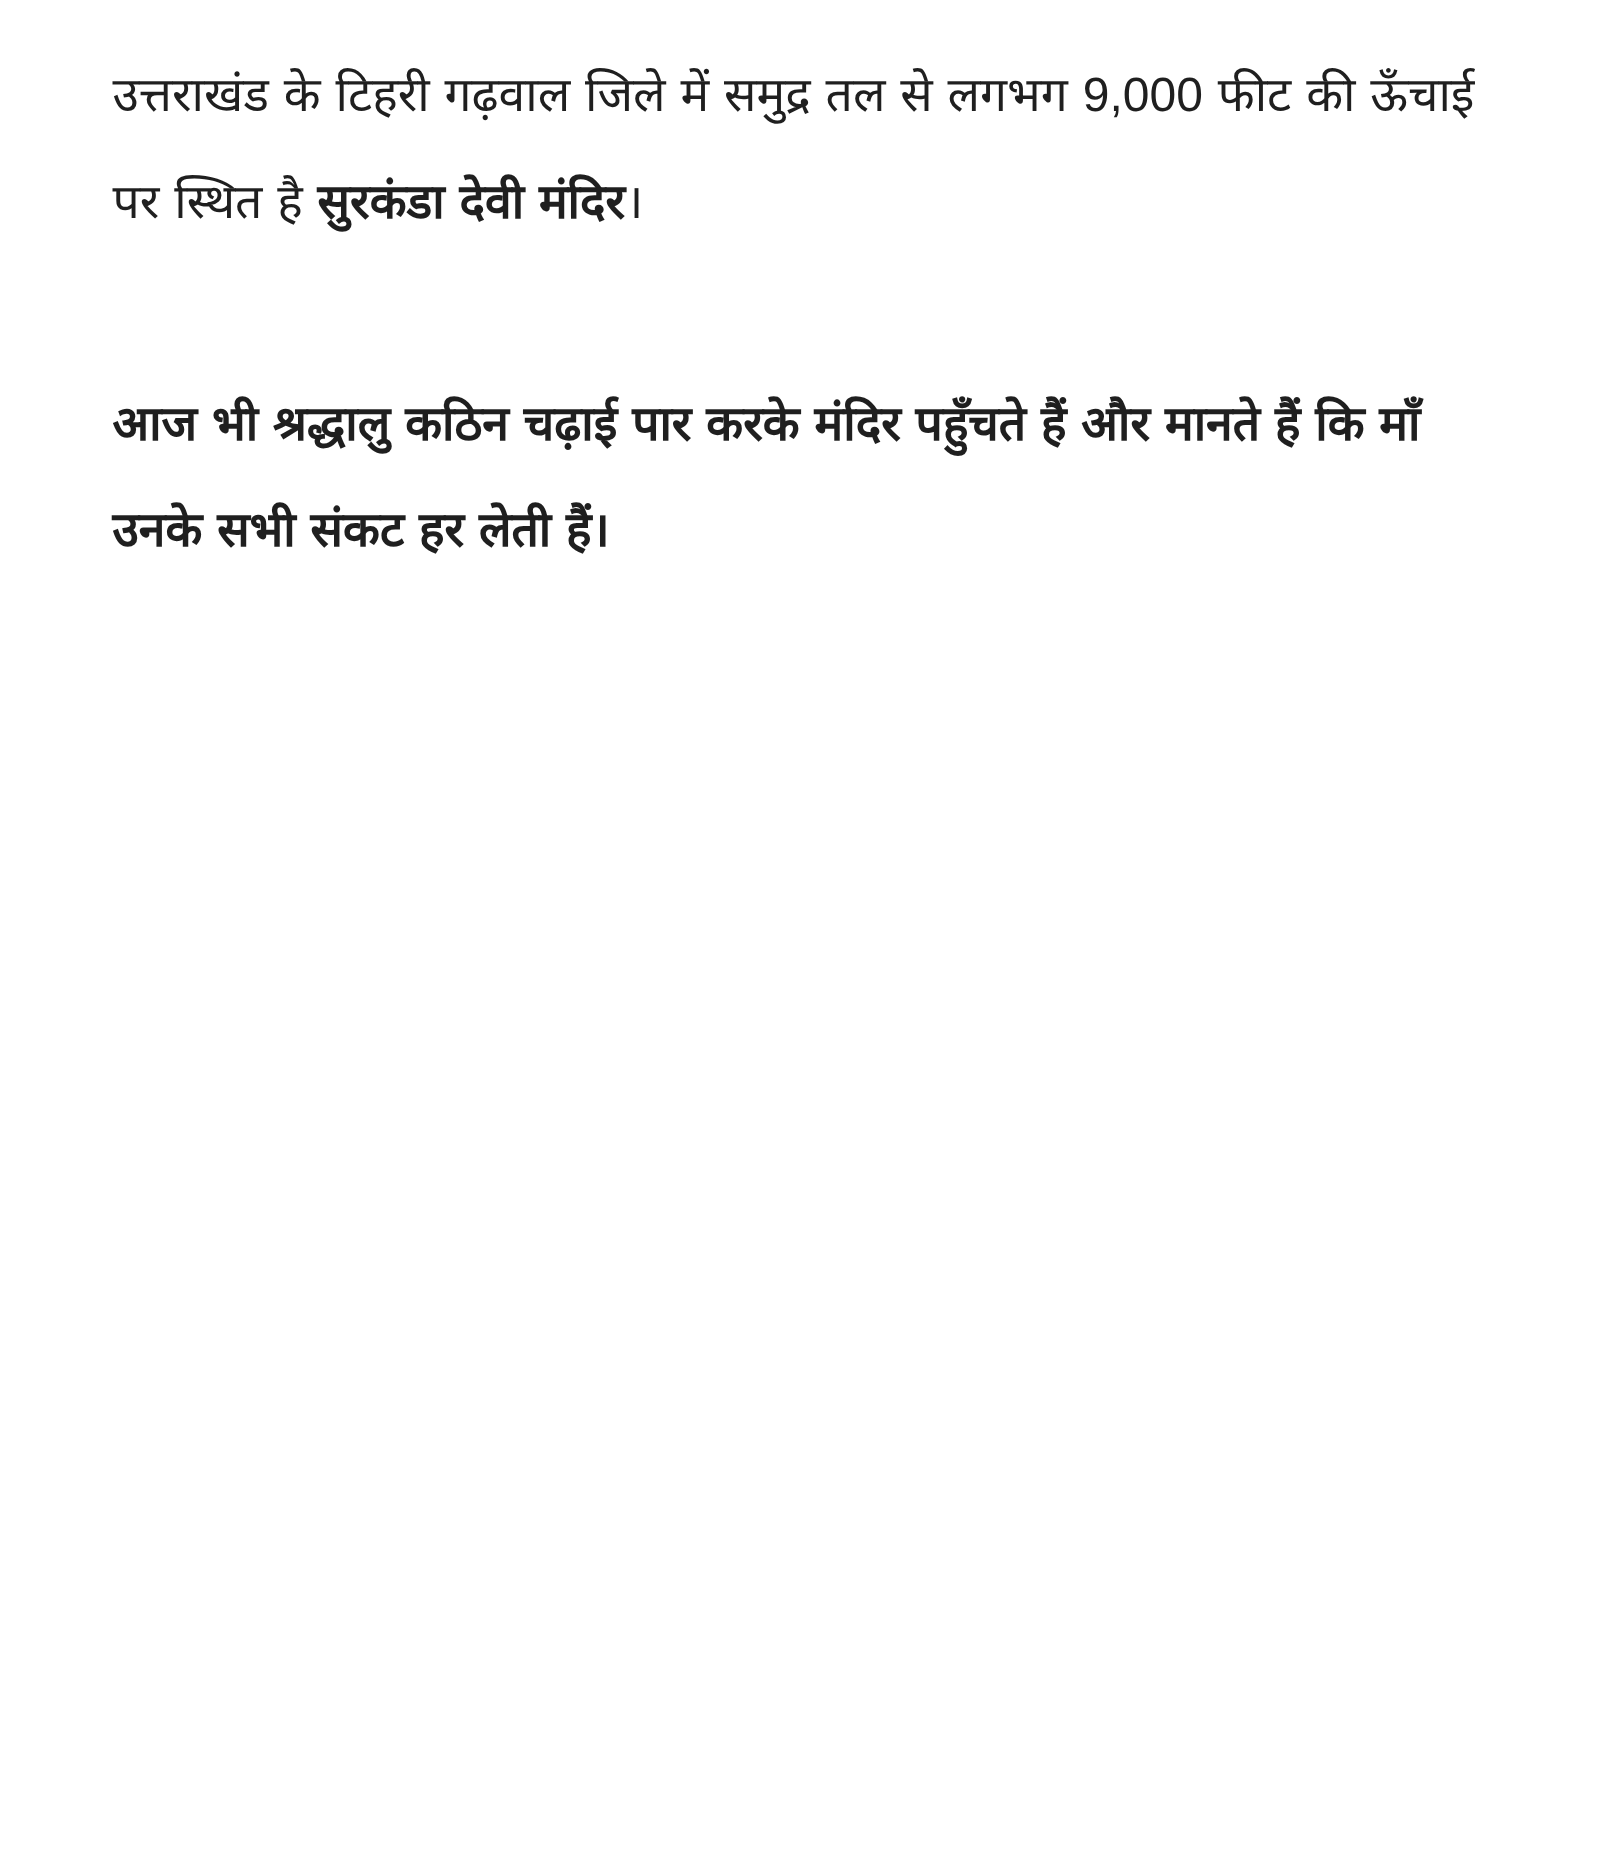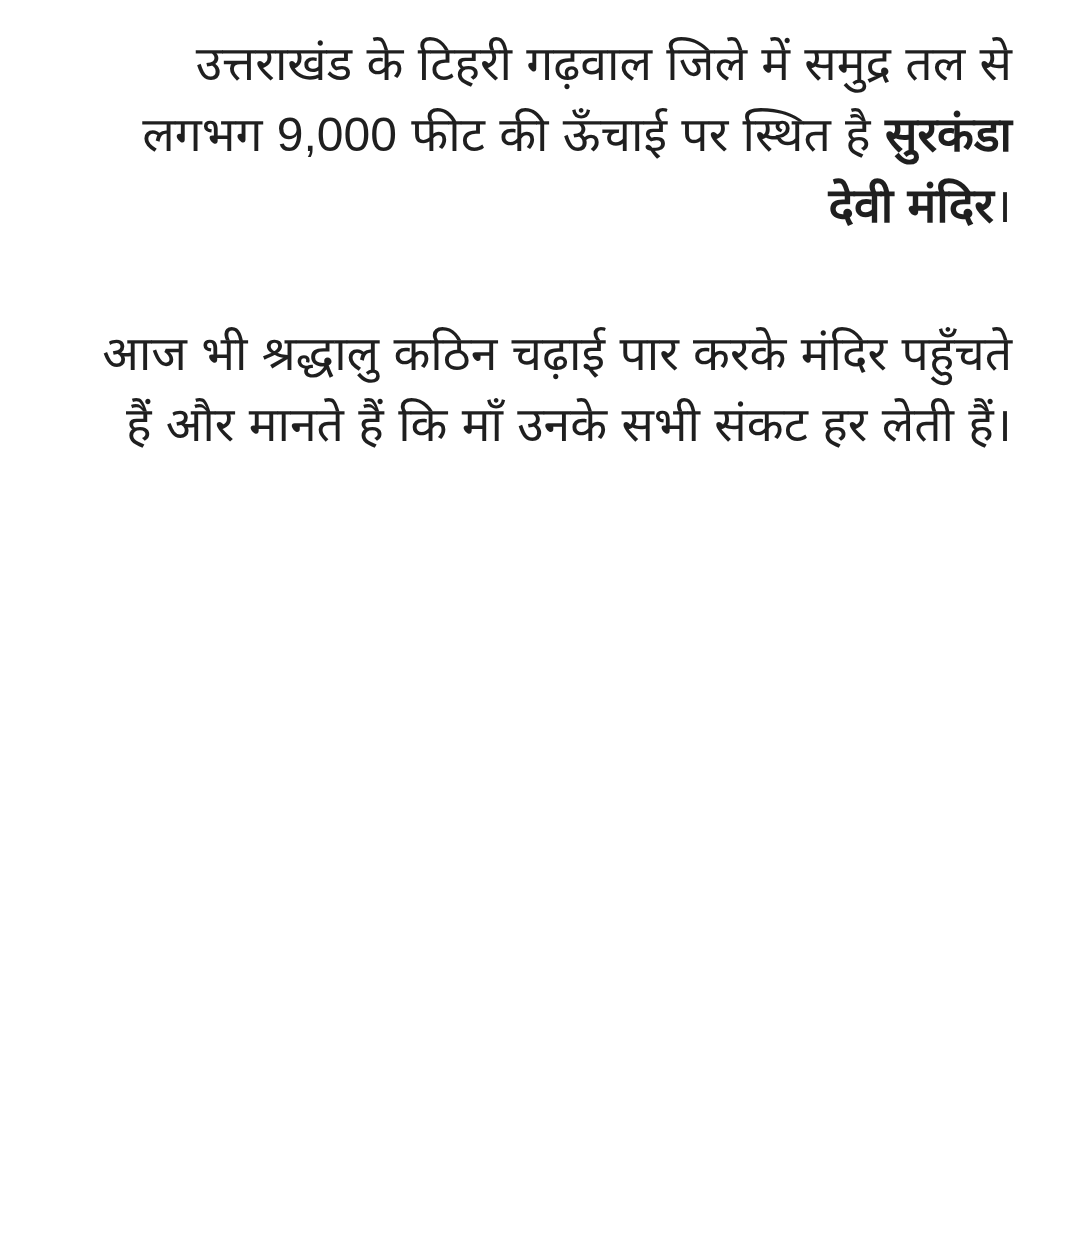--- a/index.html
+++ b/index.html
@@ -16,29 +16,29 @@
   }
   .article-body {
     box-sizing: border-box;
     width: 1080px;
     height: 1243px;
     padding: 28px 68px 0 75px;
     background: #ffffff;
   }
   .para {
     margin: 0 0 77px 0;
-    font-size: 48px;
+    font-size: 32px;
     line-height: 71px;
     font-weight: 400;
     color: #1f1f1f;
     letter-spacing: 0;
-    text-align: right;
+    text-align: left;
     word-spacing: 1px;
   }
-  .para:last-child { margin-bottom: 0; }
+  .para:last-child { margin-bottom: 0; font-weight: bold; }
   .seg-bold { font-weight: 700; }
 </style>
 </head>
 <body style="background: rgb(255, 255, 255); color: rgb(31, 31, 31);">
 
 <main class="article-body">
   <div id="paragraphs">
       <p class="para"><span class="seg-regular">उत्तराखंड के टिहरी गढ़वाल जिले में समुद्र तल से लगभग 9,000 फीट की ऊँचाई पर स्थित है </span><span class="seg-bold">सुरकंडा देवी मंदिर</span><span class="seg-regular">।</span></p>
       <p class="para"><span class="seg-regular">आज भी श्रद्धालु कठिन चढ़ाई पार करके मंदिर पहुँचते हैं और मानते हैं कि माँ उनके सभी संकट हर लेती हैं।</span></p>
     </div>

